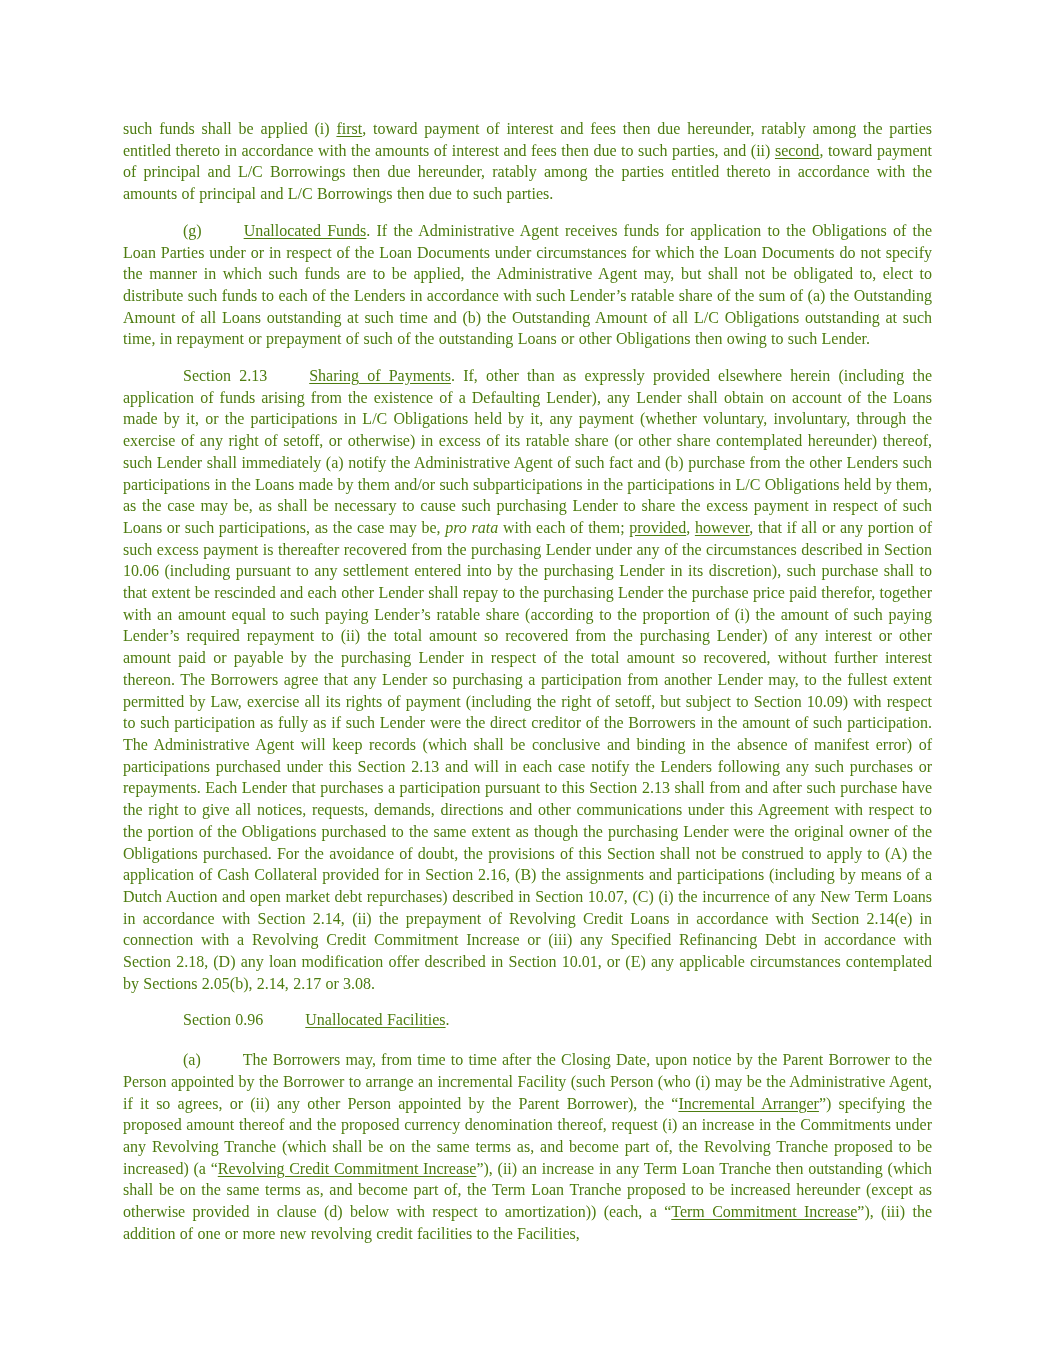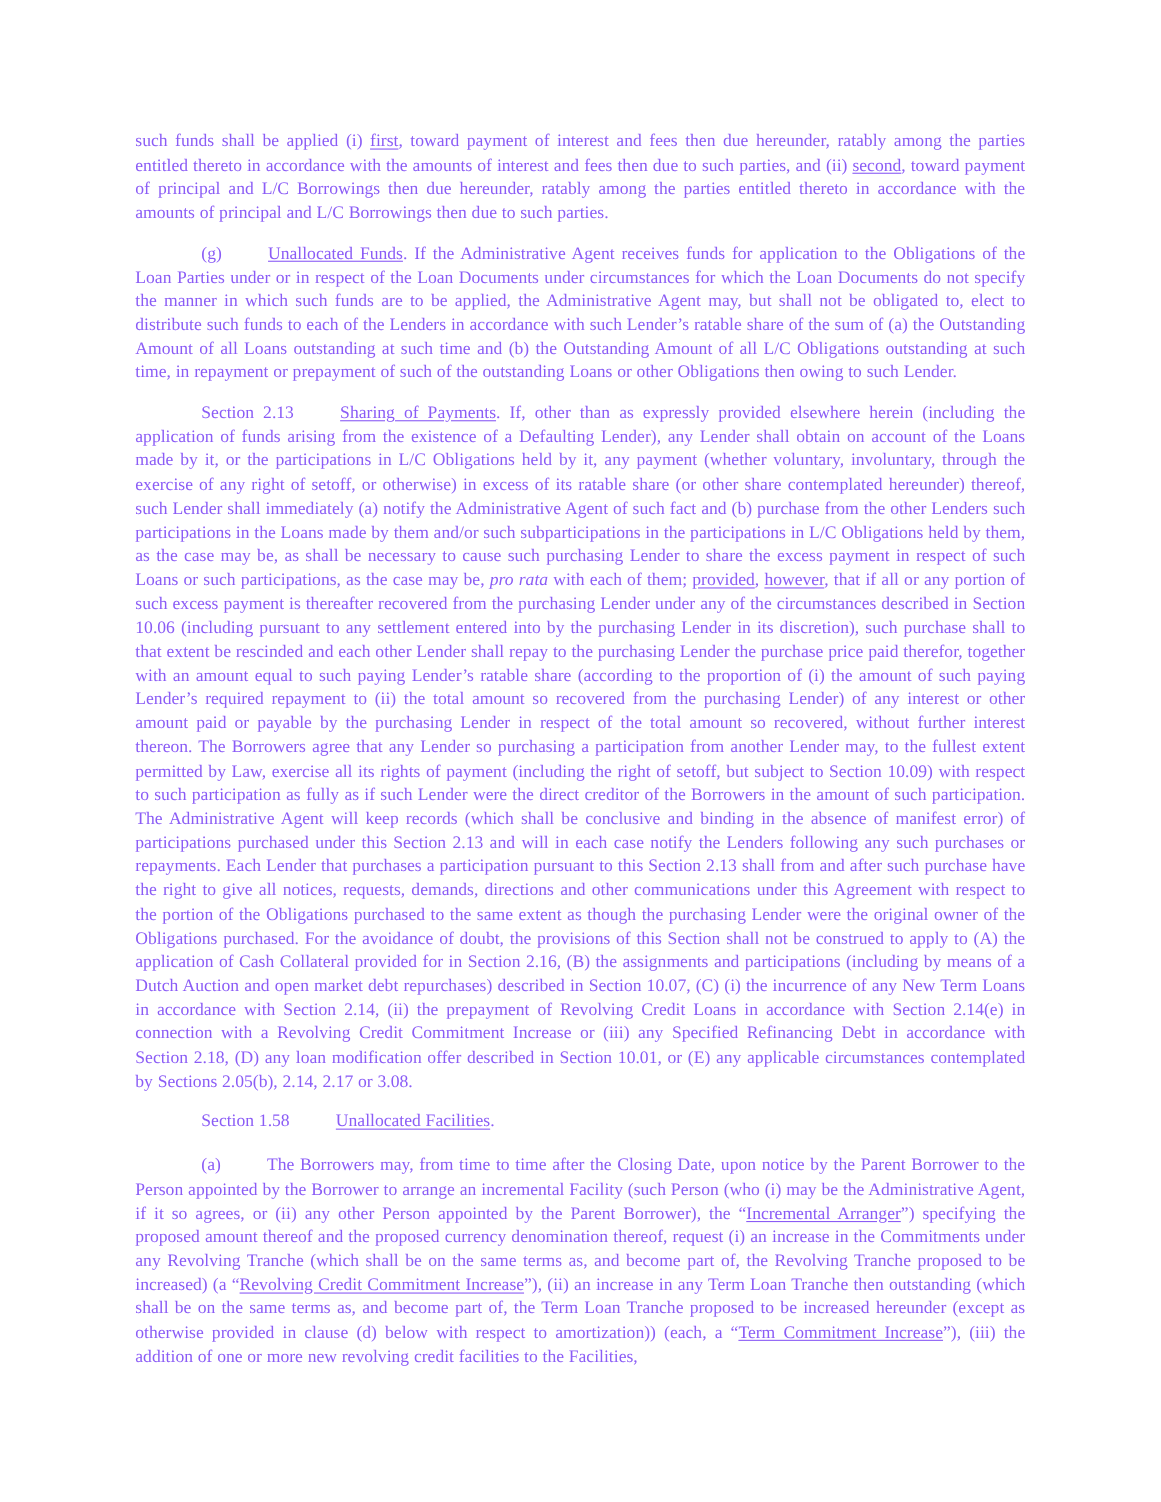--- a/index.html
+++ b/index.html
@@ -44,20 +44,20 @@
   }
   .run--tab {
     display: inline-block;
     width: 42px;
   }
 </style>
 </head>
 <body>
 
 <div class="page">
-  <div class="doc-body" style="color: #8b5cf6;">
+  <div class="doc-body" style="color: #4d7c0f;">
       <p class="para--flush"><span>such funds shall be applied (i) </span><span class="run--u">first</span><span>, toward payment of interest and fees then due hereunder, ratably among the parties entitled thereto in accordance with the amounts of interest and fees then due to such parties, and (ii) </span><span class="run--u">second</span><span>, toward payment of principal and L/C Borrowings then due hereunder, ratably among the parties entitled thereto in accordance with the amounts of principal and L/C Borrowings then due to such parties.</span></p>
       <p class="para--indent"><span>(g)</span><span class="run--tab"></span><span class="run--u">Unallocated Funds</span><span>.  If the Administrative Agent receives funds for application to the Obligations of the Loan Parties under or in respect of the Loan Documents under circumstances for which the Loan Documents do not specify the manner in which such funds are to be applied, the Administrative Agent may, but shall not be obligated to, elect to distribute such funds to each of the Lenders in accordance with such Lender’s ratable share of the sum of (a) the Outstanding Amount of all Loans outstanding at such time and (b) the Outstanding Amount of all L/C Obligations outstanding at such time, in repayment or prepayment of such of the outstanding Loans or other Obligations then owing to such Lender.</span></p>
       <p class="para--indent"><span>Section 2.13</span><span class="run--tab"></span><span class="run--u">Sharing of Payments</span><span>.  If, other than as expressly provided elsewhere herein (including the application of funds arising from the existence of a Defaulting Lender), any Lender shall obtain on account of the Loans made by it, or the participations in L/C Obligations held by it, any payment (whether voluntary, involuntary, through the exercise of any right of setoff, or otherwise) in excess of its ratable share (or other share contemplated hereunder) thereof, such Lender shall immediately (a) notify the Administrative Agent of such fact and (b) purchase from the other Lenders such participations in the Loans made by them and/or such subparticipations in the participations in L/C Obligations held by them, as the case may be, as shall be necessary to cause such purchasing Lender to share the excess payment in respect of such Loans or such participations, as the case may be, </span><span class="run--i">pro rata</span><span> with each of them; </span><span class="run--u">provided</span><span>, </span><span class="run--u">however</span><span>, that if all or any portion of such excess payment is thereafter recovered from the purchasing Lender under any of the circumstances described in Section 10.06 (including pursuant to any settlement entered into by the purchasing Lender in its discretion), such purchase shall to that extent be rescinded and each other Lender shall repay to the purchasing Lender the purchase price paid therefor, together with an amount equal to such paying Lender’s ratable share (according to the proportion of (i) the amount of such paying Lender’s required repayment to (ii) the total amount so recovered from the purchasing Lender) of any interest or other amount paid or payable by the purchasing Lender in respect of the total amount so recovered, without further interest thereon.  The Borrowers agree that any Lender so purchasing a participation from another Lender may, to the fullest extent permitted by Law, exercise all its rights of payment (including the right of setoff, but subject to Section 10.09) with respect to such participation as fully as if such Lender were the direct creditor of the Borrowers in the amount of such participation.  The Administrative Agent will keep records (which shall be conclusive and binding in the absence of manifest error) of participations purchased under this Section 2.13 and will in each case notify the Lenders following any such purchases or repayments.  Each Lender that purchases a participation pursuant to this Section 2.13 shall from and after such purchase have the right to give all notices, requests, demands, directions and other communications under this Agreement with respect to the portion of the Obligations purchased to the same extent as though the purchasing Lender were the original owner of the Obligations purchased.  For the avoidance of doubt, the provisions of this Section shall not be construed to apply to (A) the application of Cash Collateral provided for in Section 2.16, (B) the assignments and participations (including by means of a Dutch Auction and open market debt repurchases) described in Section 10.07, (C) (i) the incurrence of any New Term Loans in accordance with Section 2.14, (ii) the prepayment of Revolving Credit Loans in accordance with Section 2.14(e) in connection with a Revolving Credit Commitment Increase or (iii) any Specified Refinancing Debt in accordance with Section 2.18, (D) any loan modification offer described in Section 10.01, or (E) any applicable circumstances contemplated by Sections 2.05(b), 2.14, 2.17 or 3.08.</span></p>
-      <p class="para--heading"><span>Section 1.58</span><span class="run--tab"></span><span class="run--u">Unallocated Facilities</span><span>.</span></p>
+      <p class="para--heading"><span>Section 0.96</span><span class="run--tab"></span><span class="run--u">Unallocated Facilities</span><span>.</span></p>
       <p class="para--indent"><span>(a)</span><span class="run--tab"></span><span>The Borrowers may, from time to time after the Closing Date, upon notice by the Parent Borrower to the Person appointed by the Borrower to arrange an incremental Facility (such Person (who (i) may be the Administrative Agent, if it so agrees, or (ii) any other Person appointed by the Parent Borrower), the “</span><span class="run--u">Incremental Arranger</span><span>”) specifying the proposed amount thereof and the proposed currency denomination thereof, request (i) an increase in the Commitments under any Revolving Tranche (which shall be on the same terms as, and become part of, the Revolving Tranche proposed to be increased) (a “</span><span class="run--u">Revolving Credit Commitment Increase</span><span>”), (ii) an increase in any Term Loan Tranche then outstanding (which shall be on the same terms as, and become part of, the Term Loan Tranche proposed to be increased hereunder (except as otherwise provided in clause (d) below with respect to amortization)) (each, a “</span><span class="run--u">Term Commitment Increase</span><span>”), (iii) the addition of one or more new revolving credit facilities to the Facilities,</span></p>
     </div>
 </div>
 
 </body></html>

